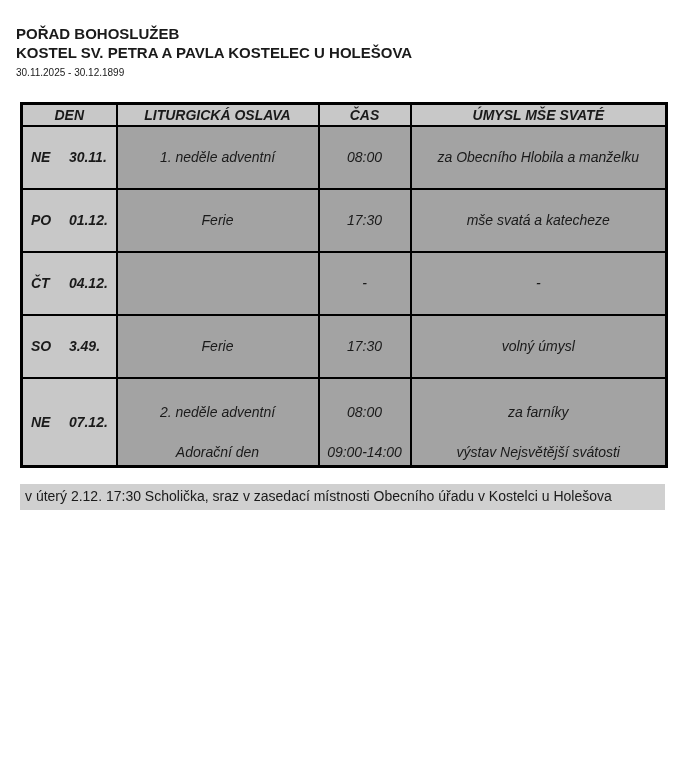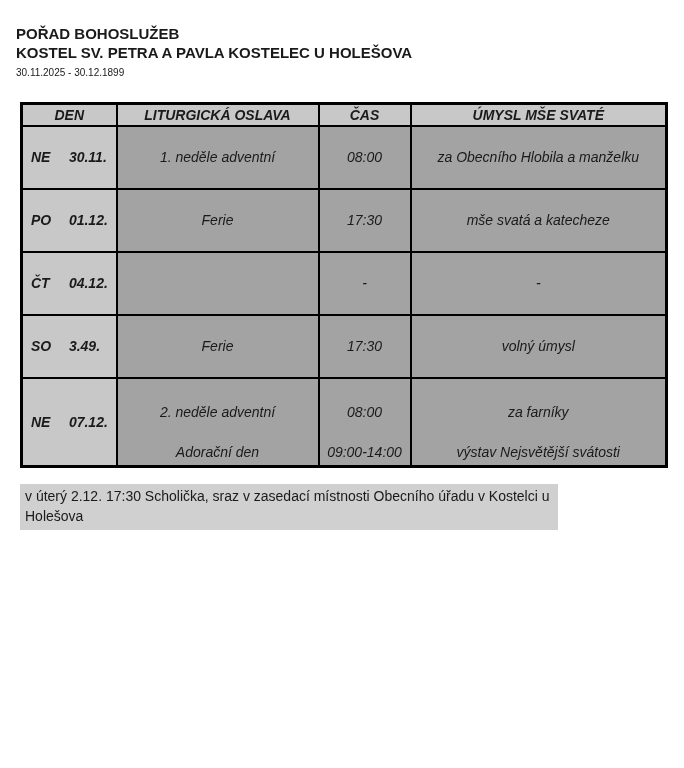--- a/index.html
+++ b/index.html
@@ -73,21 +73,21 @@
     justify-content: center;
   }
   .two-line .line-bottom {
     height: 20px;
     line-height: 18px;
     padding-bottom: 2px;
   }
 
   .footer-note {
     margin: 16px 0 0 20px;
-    width: 538px;
+    width: 645px;
     background: var(--footer-gray);
     font-size: 14px;
     line-height: 20px;
     padding: 2px 6px 4px 5px;
     text-align: left;
   }
 </style>
 </head>
 <body>
 

